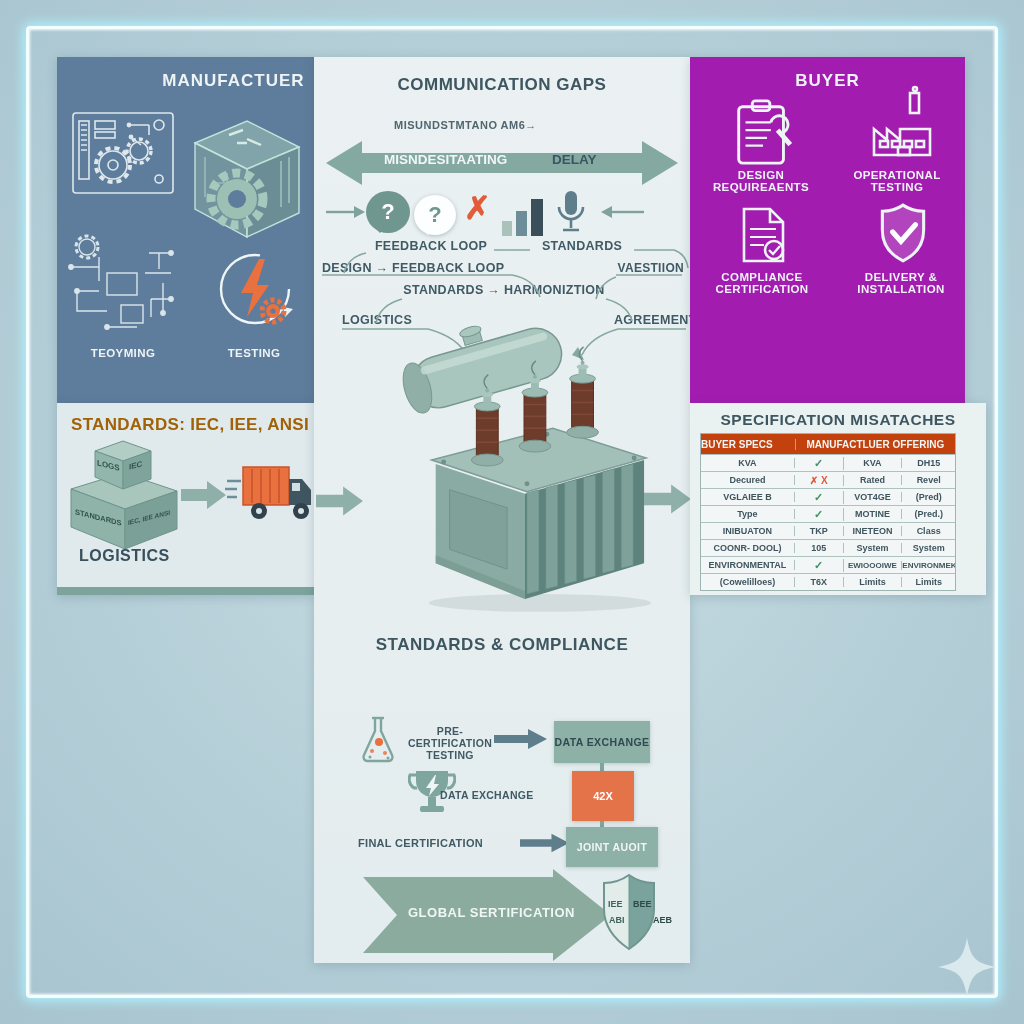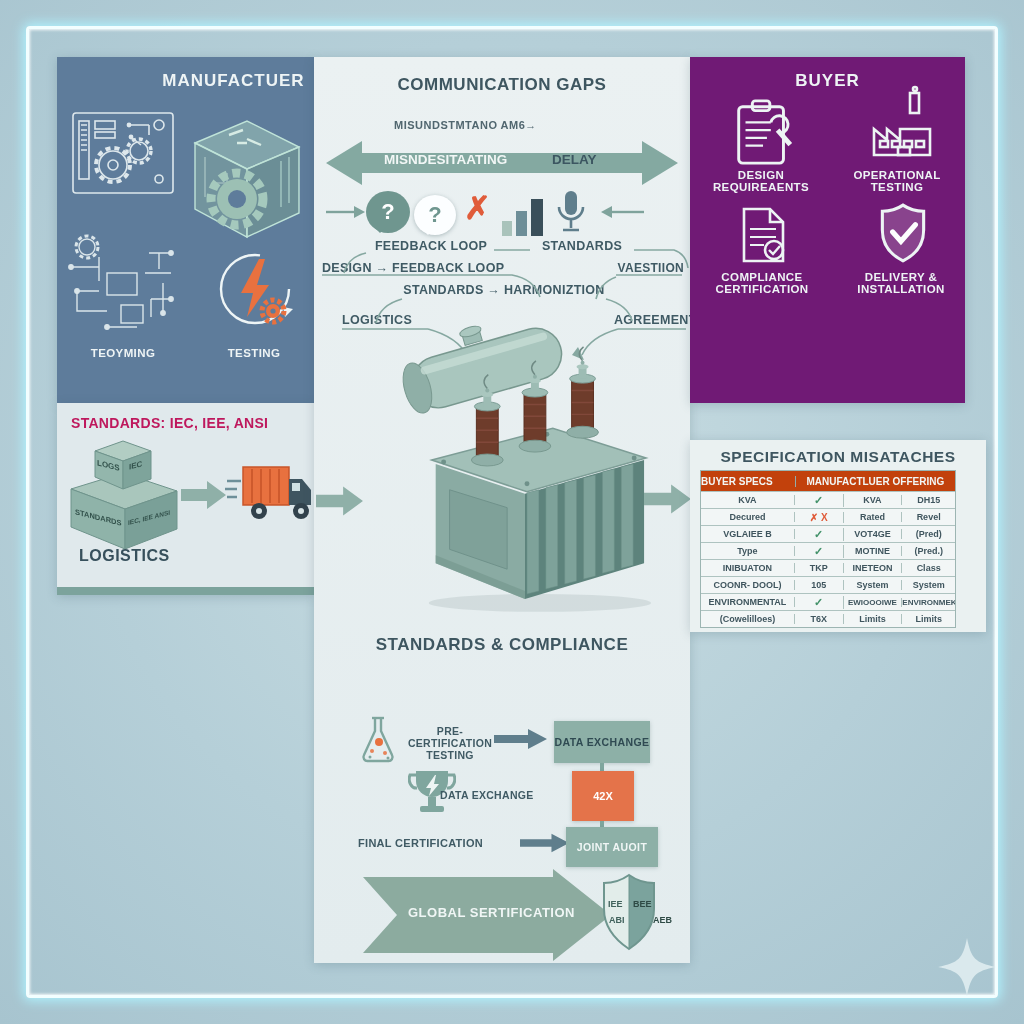--- a/index.html
+++ b/index.html
@@ -10,21 +10,21 @@
   }
   .abs{position:absolute;}
   .frame{
     position:absolute;left:26px;top:26px;right:26px;bottom:26px;
     border:3px solid #f2feff;border-radius:4px;
     box-shadow:0 0 12px 3px rgba(175,242,255,.95), 0 0 3px 1px rgba(255,255,255,.9) inset;
     pointer-events:none;
   }
   .panel{position:absolute;box-shadow:0 2px 10px rgba(50,80,95,.22);}
   .p-blue{background:#5e7c9b;}
-  .p-teal{background:#701a75;}
+  .p-teal{background:#a21caf;}
   .p-light{background:#e0e9ec;}
   .p-mid{background:linear-gradient(#ebf1f2,#e3ecee);}
   .p-rlight{background:#eaf1f1;}
   h2,h3{margin:0;font-weight:bold;}
   .ttl-light{color:#eef4f5;letter-spacing:1px;text-align:center;font-size:17px;}
   .ttl-dark{color:#3e5660;letter-spacing:.5px;text-align:center;font-size:17px;}
   .lbl-w{color:#eef4f5;font-weight:bold;font-size:11.5px;text-align:center;letter-spacing:.4px;}
   .lbl-d{color:#3f5a64;font-weight:bold;font-size:11px;letter-spacing:.3px;}
   .ctr{text-align:center;}
   .rgt{text-align:right;}
@@ -119,21 +119,21 @@
     <circle cx="62" cy="64" r="11" fill="none" stroke="#e8713f" stroke-width="5" stroke-dasharray="4 3"></circle>
     <circle cx="62" cy="64" r="7" fill="#e8713f"></circle>
     <circle cx="62" cy="64" r="2.6" fill="#5e7c9b"></circle>
   </svg>
 
   <div class="abs lbl-w" style="left:10px;top:290px;width:112px;">TEOYMING</div>
   <div class="abs lbl-w" style="left:150px;top:290px;width:94px;">TESTING</div>
 </section>
 
 <section class="panel p-light" style="left:57px;top:403px;width:257px;height:192px;">
-  <h3 class="abs" style="left:14px;top:12px;font-size:14px;color:#be185d;letter-spacing:.3px;">STANDARDS: IEC, IEE, ANSI</h3>
+  <h3 class="abs" style="left:14px;top:12px;font-size:17px;color:#a16207;letter-spacing:.3px;">STANDARDS: IEC, IEE, ANSI</h3>
 
   <div class="abs" style="left:8px;top:34px;width:120px;height:118px;">
     <svg width="120" height="118" viewBox="0 0 120 118">
       <polygon points="6,52 58,36 112,54 60,72" fill="#a9c6bc" stroke="#6f948c" stroke-width="1"></polygon>
       <polygon points="6,52 60,72 60,112 6,90" fill="#8fb3a9" stroke="#6f948c" stroke-width="1"></polygon>
       <polygon points="112,54 60,72 60,112 112,92" fill="#7aa098" stroke="#6f948c" stroke-width="1"></polygon>
       <polygon points="30,14 58,4 86,14 58,24" fill="#b2cdc3" stroke="#6f948c" stroke-width="1"></polygon>
       <polygon points="30,14 58,24 58,52 30,40" fill="#93b6ac" stroke="#6f948c" stroke-width="1"></polygon>
       <polygon points="86,14 58,24 58,52 86,42" fill="#7ea49b" stroke="#6f948c" stroke-width="1"></polygon>
     </svg>
@@ -388,21 +388,21 @@
     </g>
   </svg>
   <svg class="abs" style="left:186px;top:144px;" width="54" height="64" viewBox="0 0 52 62">
     <path d="M26,4 C32,8 40,10 46,10 V28 C46,42 38,52 26,58 C14,52 6,42 6,28 V10 C12,10 20,8 26,4 Z" fill="rgba(255,255,255,.18)" stroke="#edf4f4" stroke-width="3"></path>
     <path d="M16,30 l8,9 14,-16" fill="none" stroke="#fdfefe" stroke-width="5" stroke-linecap="round"></path>
   </svg>
   <div class="abs lbl-w" style="left:14px;top:214px;width:116px;">COMPLIANCE CERTIFICATION</div>
   <div class="abs lbl-w" style="left:152px;top:214px;width:118px;">DELIVERY &amp; INSTALLATION</div>
 </section>
 
-<section class="panel p-rlight" style="left:690px;top:403px;width:296px;height:192px;margin-top:37px;">
+<section class="panel p-rlight" style="left:690px;top:403px;width:296px;height:192px;">
   <h3 class="abs ttl-dark" style="left:0;top:8px;width:100%;font-size:15.5px;">SPECIFICATION MISATACHES</h3>
   <div class="spec-table">
     <div class="spec-head">
       <div class="c1" style="border-right:1px solid #93adaa;">BUYER SPECS</div>
       <div style="width:63%;text-align:center;">MANUFACTLUER OFFERING</div>
     </div>
     <div class="spec-row">
       <div class="c1">KVA</div>
       <div class="c2 ok">✓</div>
       <div class="c3">KVA</div>

